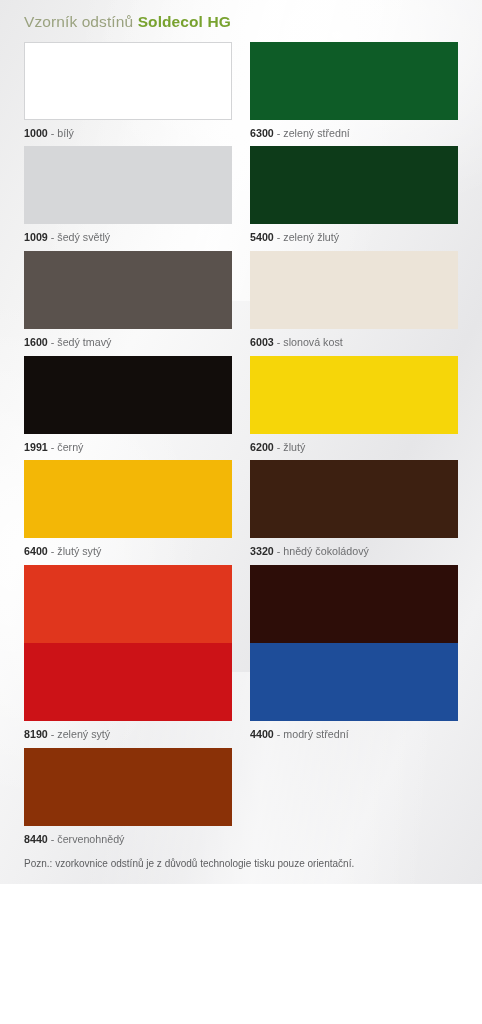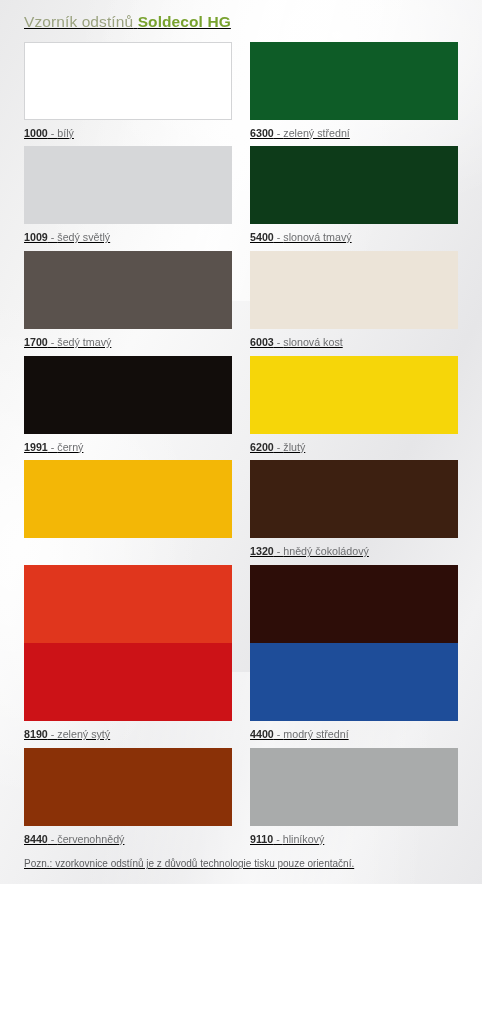--- a/index.html
+++ b/index.html
@@ -17,21 +17,20 @@
   .page {
     position: relative;
     width: 482px;
     height: 884px;
     box-sizing: border-box;
     background:
       radial-gradient(ellipse 420px 300px at 70% 4%, rgba(255,255,255,0.95) 0%, rgba(255,255,255,0.0) 62%),
       radial-gradient(ellipse 300px 420px at 4% 62%, rgba(255,255,255,0.85) 0%, rgba(255,255,255,0.0) 60%),
       linear-gradient(118deg, #e9e9ea 0%, #f3f3f3 18%, #fafafa 33%, #f0f0f1 52%, #e6e6e8 68%, #f2f2f3 84%, #e8e8ea 100%);
     overflow: hidden;
-    text-decoration: underline;
   }
   .sheen {
     position: absolute;
     left: -8%;
     top: -14%;
     width: 128%;
     height: 48%;
     background: linear-gradient(104deg, rgba(255,255,255,0) 24%, rgba(255,255,255,0.80) 48%, rgba(255,255,255,0) 70%);
     pointer-events: none;
   }
@@ -123,65 +122,62 @@
         <div class="cell">
           <div class="swatch" style="background: rgb(14, 92, 39);"></div>
           <div class="caption"><span class="code">6300</span><span> - </span><span>zelený střední</span></div>
         </div>
         <div class="cell">
           <div class="swatch" style="background: rgb(214, 215, 217);"></div>
           <div class="caption"><span class="code">1009</span><span> - </span><span>šedý světlý</span></div>
         </div>
         <div class="cell">
           <div class="swatch" style="background: rgb(13, 59, 25);"></div>
-          <div class="caption"><span class="code">5400</span><span> - </span><span>slonová tmavý</span></div>
+          <div class="caption"><span class="code">5400</span><span> - </span><span>zelený žlutý</span></div>
         </div>
         <div class="cell">
           <div class="swatch" style="background: rgb(90, 82, 77);"></div>
-          <div class="caption"><span class="code">1700</span><span> - </span><span>šedý tmavý</span></div>
+          <div class="caption"><span class="code">1600</span><span> - </span><span>šedý tmavý</span></div>
         </div>
         <div class="cell">
           <div class="swatch" style="background: rgb(236, 228, 216);"></div>
           <div class="caption"><span class="code">6003</span><span> - </span><span>slonová kost</span></div>
         </div>
         <div class="cell">
           <div class="swatch" style="background: rgb(18, 13, 11);"></div>
           <div class="caption"><span class="code">1991</span><span> - </span><span>černý</span></div>
         </div>
         <div class="cell">
           <div class="swatch" style="background: rgb(246, 214, 9);"></div>
           <div class="caption"><span class="code">6200</span><span> - </span><span>žlutý</span></div>
         </div>
         <div class="cell">
           <div class="swatch" style="background: rgb(243, 183, 6);"></div>
+          <div class="caption"><span class="code">6400</span><span> - </span><span>žlutý sytý</span></div>
         </div>
         <div class="cell">
           <div class="swatch" style="background: rgb(61, 32, 17);"></div>
-          <div class="caption"><span class="code">1320</span><span> - </span><span>hnědý čokoládový</span></div>
+          <div class="caption"><span class="code">3320</span><span> - </span><span>hnědý čokoládový</span></div>
         </div>
         <div class="cell">
           <div class="swatch" style="background: rgb(224, 54, 29);"></div>
         </div>
         <div class="cell">
           <div class="swatch" style="background: rgb(45, 13, 8);"></div>
         </div>
         <div class="cell">
           <div class="swatch" style="background: rgb(204, 18, 23);"></div>
           <div class="caption"><span class="code">8190</span><span> - </span><span>zelený sytý</span></div>
         </div>
         <div class="cell">
           <div class="swatch" style="background: rgb(30, 77, 153);"></div>
           <div class="caption"><span class="code">4400</span><span> - </span><span>modrý střední</span></div>
         </div>
         <div class="cell">
           <div class="swatch" style="background: rgb(138, 49, 7);"></div>
           <div class="caption"><span class="code">8440</span><span> - </span><span>červenohnědý</span></div>
         </div>
-        <div class="cell">
-          <div class="swatch" style="background: rgb(169, 171, 171);"></div>
-          <div class="caption"><span class="code">9110</span><span> - </span><span>hliníkový</span></div>
-        </div>
       </div>
 
     <div class="footnote">Pozn.: vzorkovnice odstínů je z důvodů technologie tisku pouze orientační.</div>
 
   </div>
 </div>
 
 </body></html>

